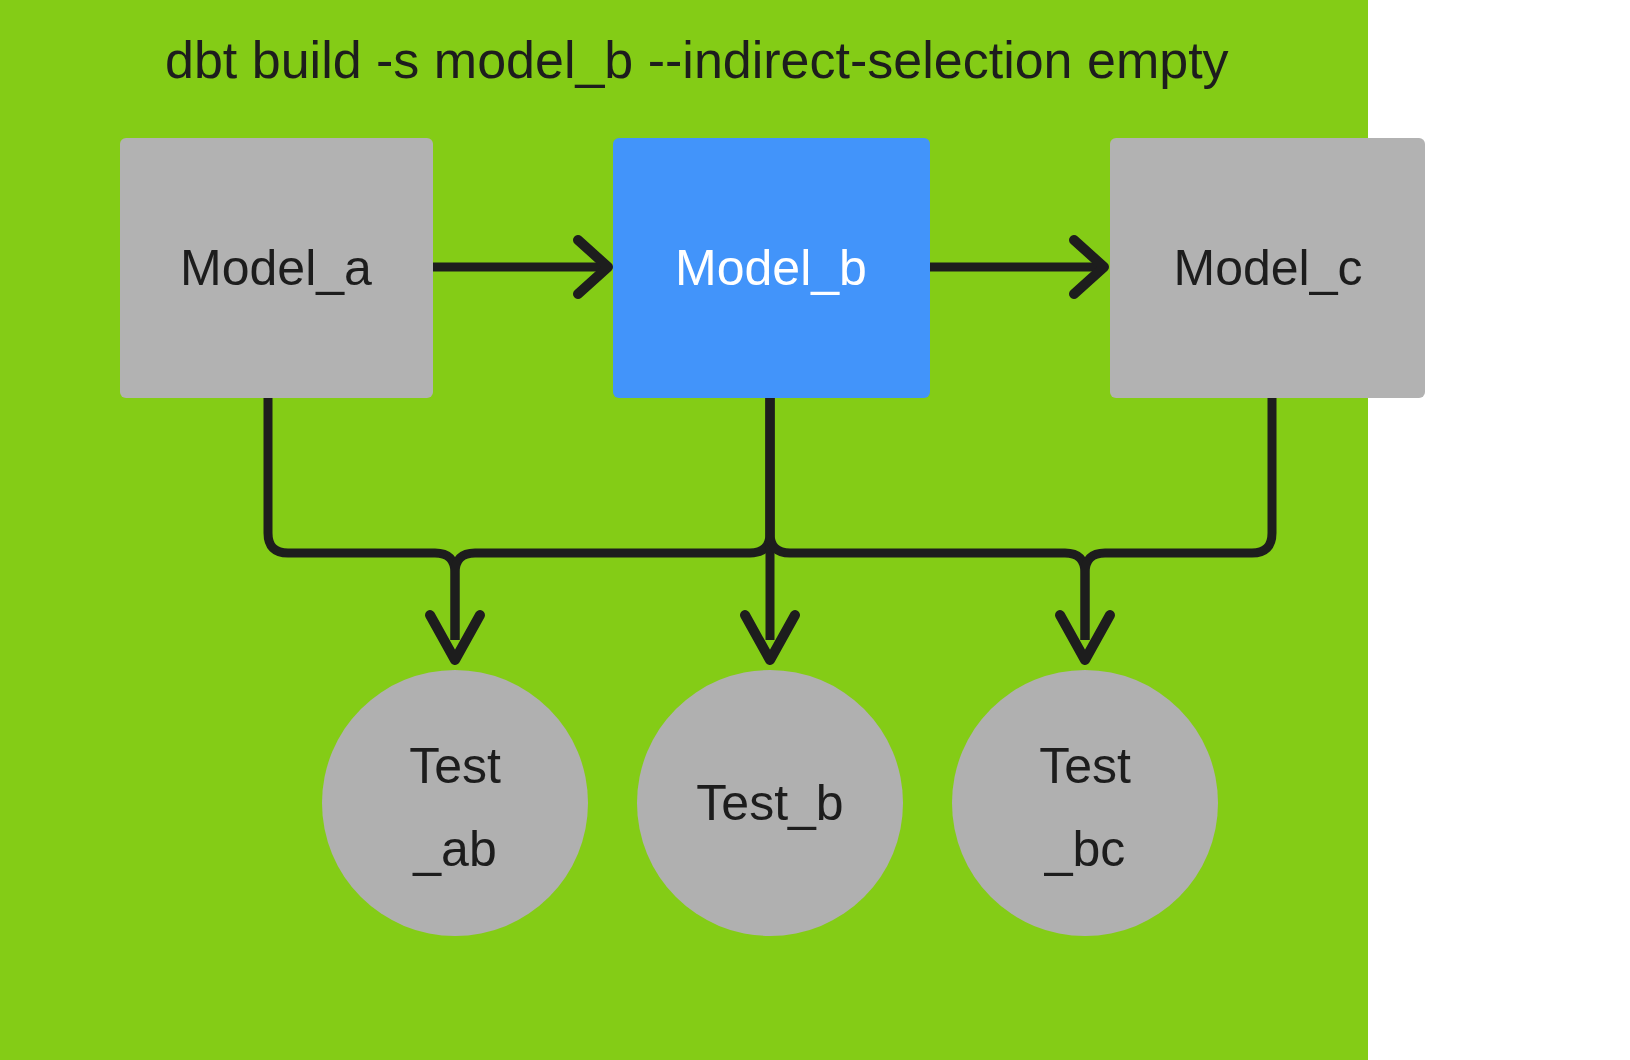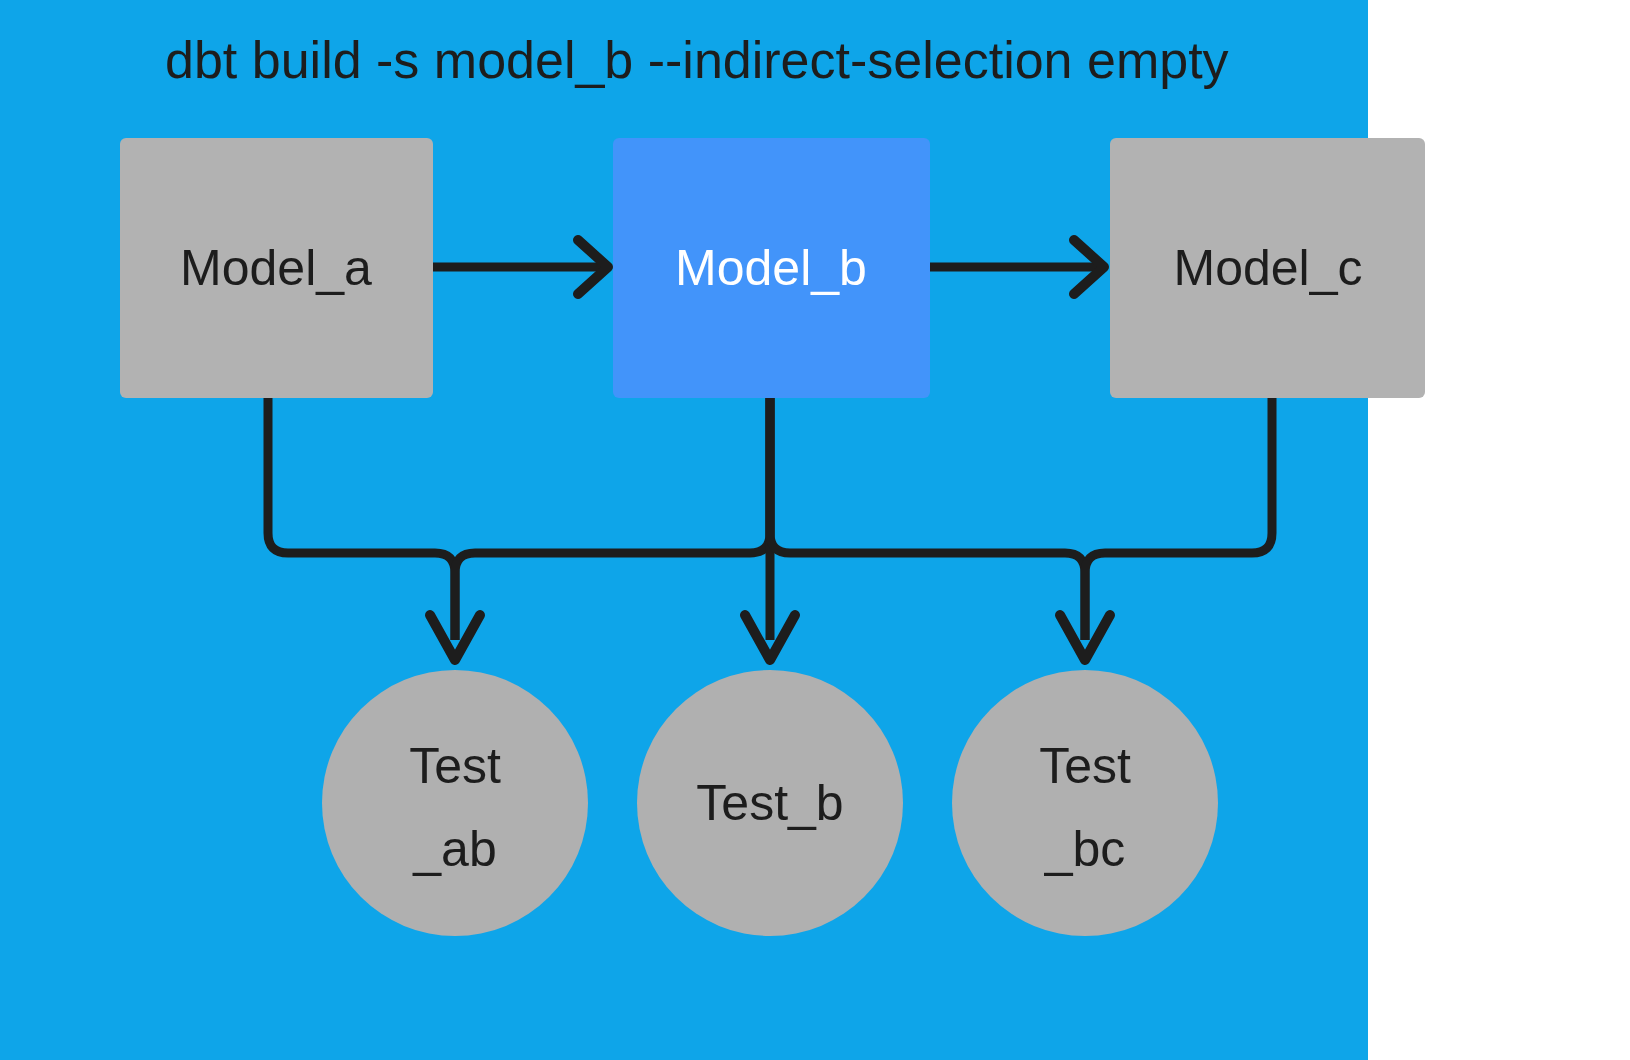--- a/index.html
+++ b/index.html
@@ -10,21 +10,21 @@
   body {
     width: 1630px;
     height: 1060px;
     font-family: "Liberation Sans", sans-serif;
     overflow: hidden;
   }
   #stage {
     position: relative;
     width: 1368px;
     height: 1060px;
-    background: #0ea5e9;
+    background: #84cc16;
   }
   #diagram {
     position: absolute;
     left: 0;
     top: 0;
     width: 1630px;
     height: 1060px;
     display: block;
   }
   .title-text {

